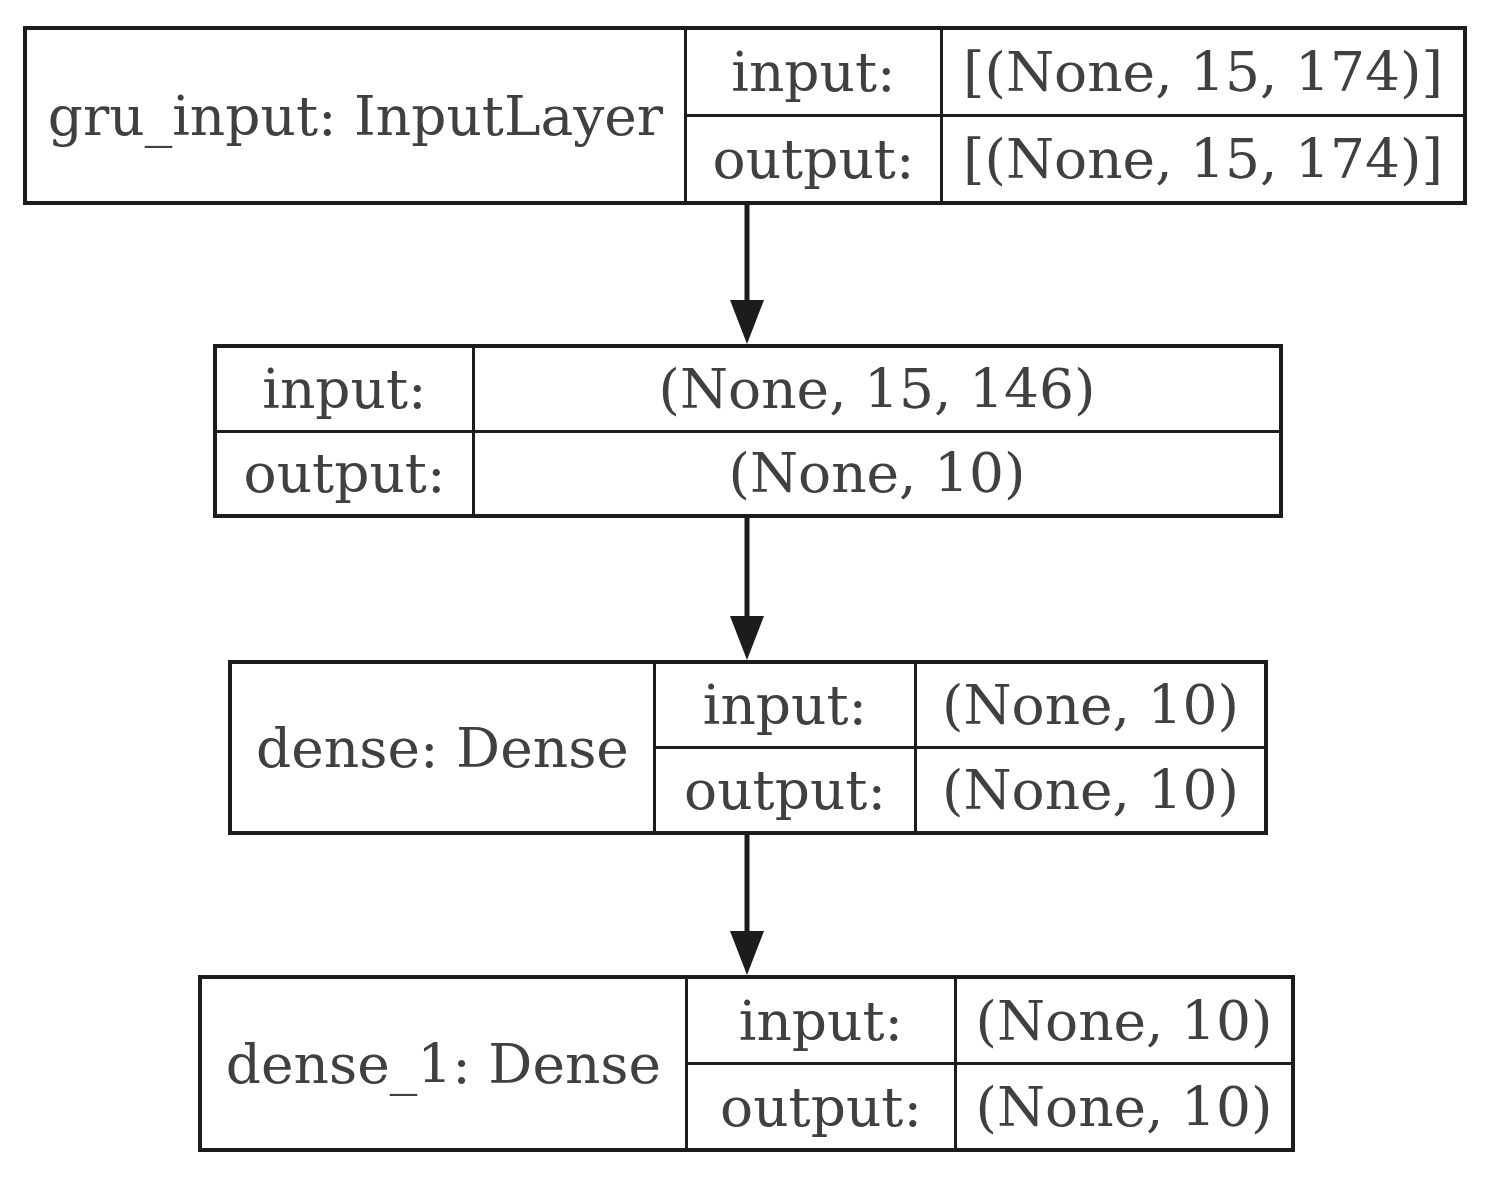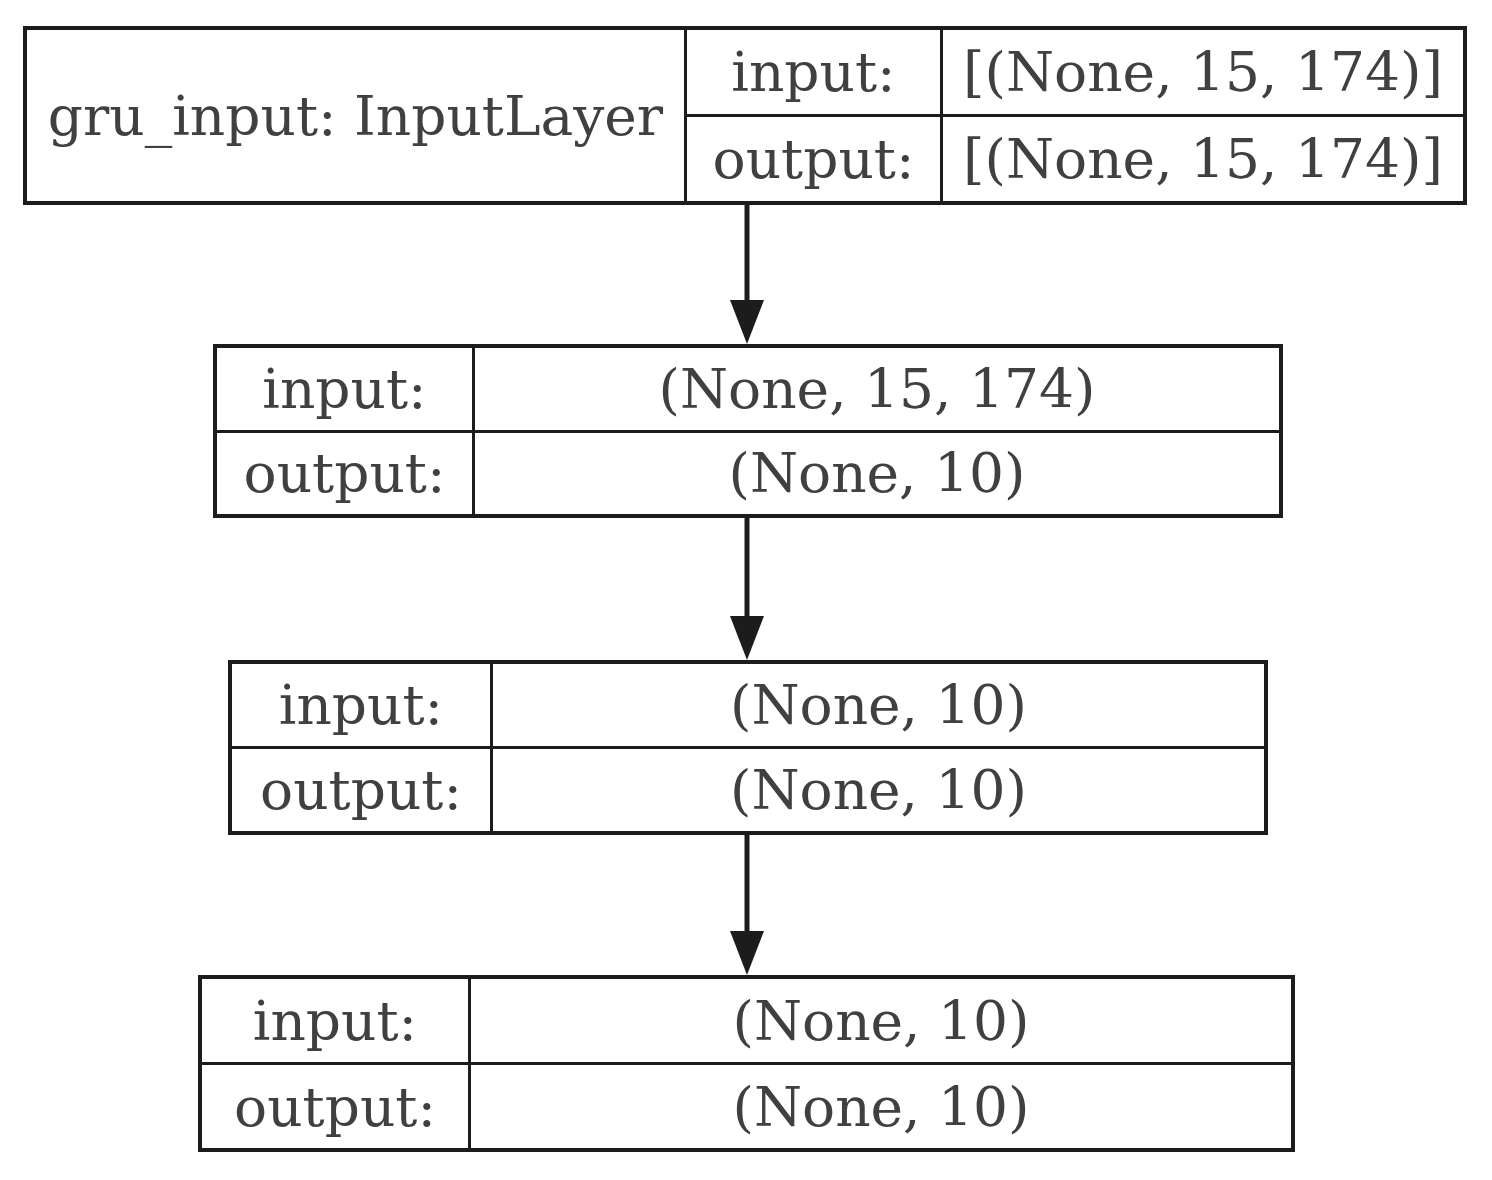--- a/index.html
+++ b/index.html
@@ -85,43 +85,45 @@
         <div class="io-label">output:</div>
         <div class="io-value">[(None, 15, 174)]</div>
       </div>
     </div>
   </div>
 
   <div class="node" id="node-1">
     <div class="io-col">
       <div class="io-row first">
         <div class="io-label">input:</div>
-        <div class="io-value">(None, 15, 174)</div>
+        <div class="io-value">(None, 15, 146)</div>
       </div>
       <div class="io-row">
         <div class="io-label">output:</div>
         <div class="io-value">(None, 10)</div>
       </div>
     </div>
   </div>
 
   <div class="node" id="node-2">
+    <div class="name-cell">dense: Dense</div>
     <div class="io-col">
       <div class="io-row first">
         <div class="io-label">input:</div>
         <div class="io-value">(None, 10)</div>
       </div>
       <div class="io-row">
         <div class="io-label">output:</div>
         <div class="io-value">(None, 10)</div>
       </div>
     </div>
   </div>
 
   <div class="node" id="node-3">
+    <div class="name-cell">dense_1: Dense</div>
     <div class="io-col">
       <div class="io-row first">
         <div class="io-label">input:</div>
         <div class="io-value">(None, 10)</div>
       </div>
       <div class="io-row">
         <div class="io-label">output:</div>
         <div class="io-value">(None, 10)</div>
       </div>
     </div>

